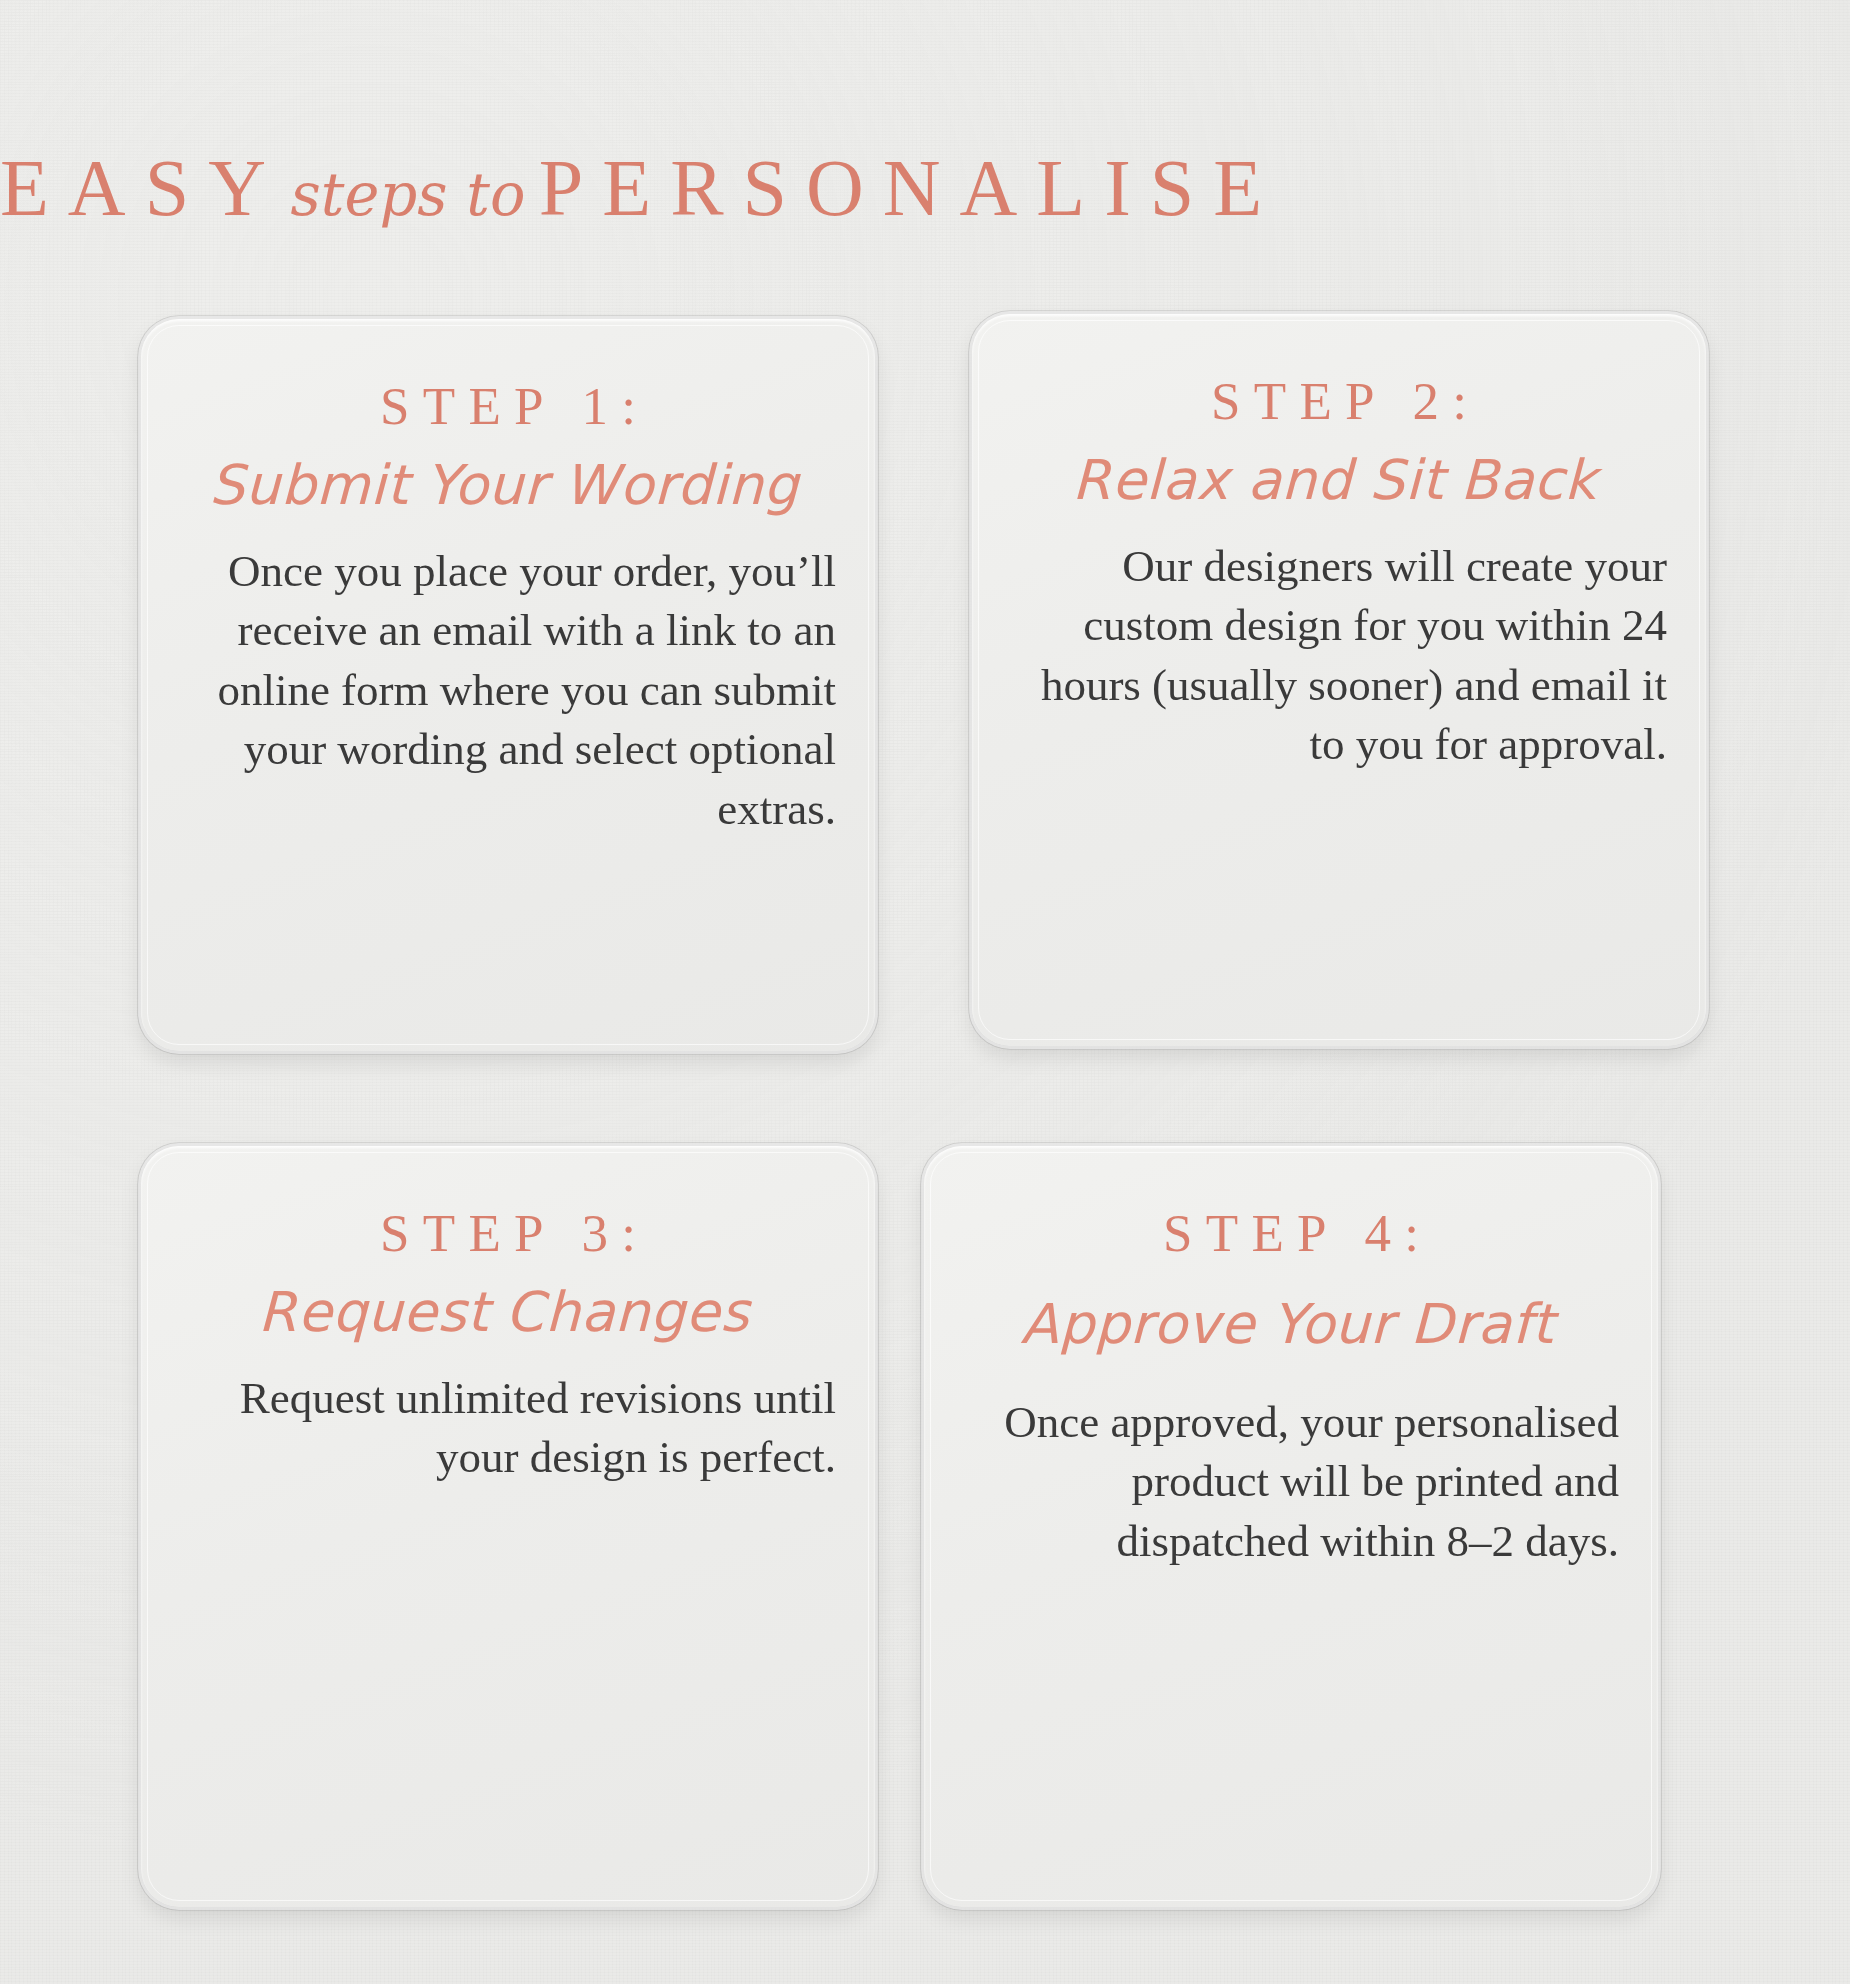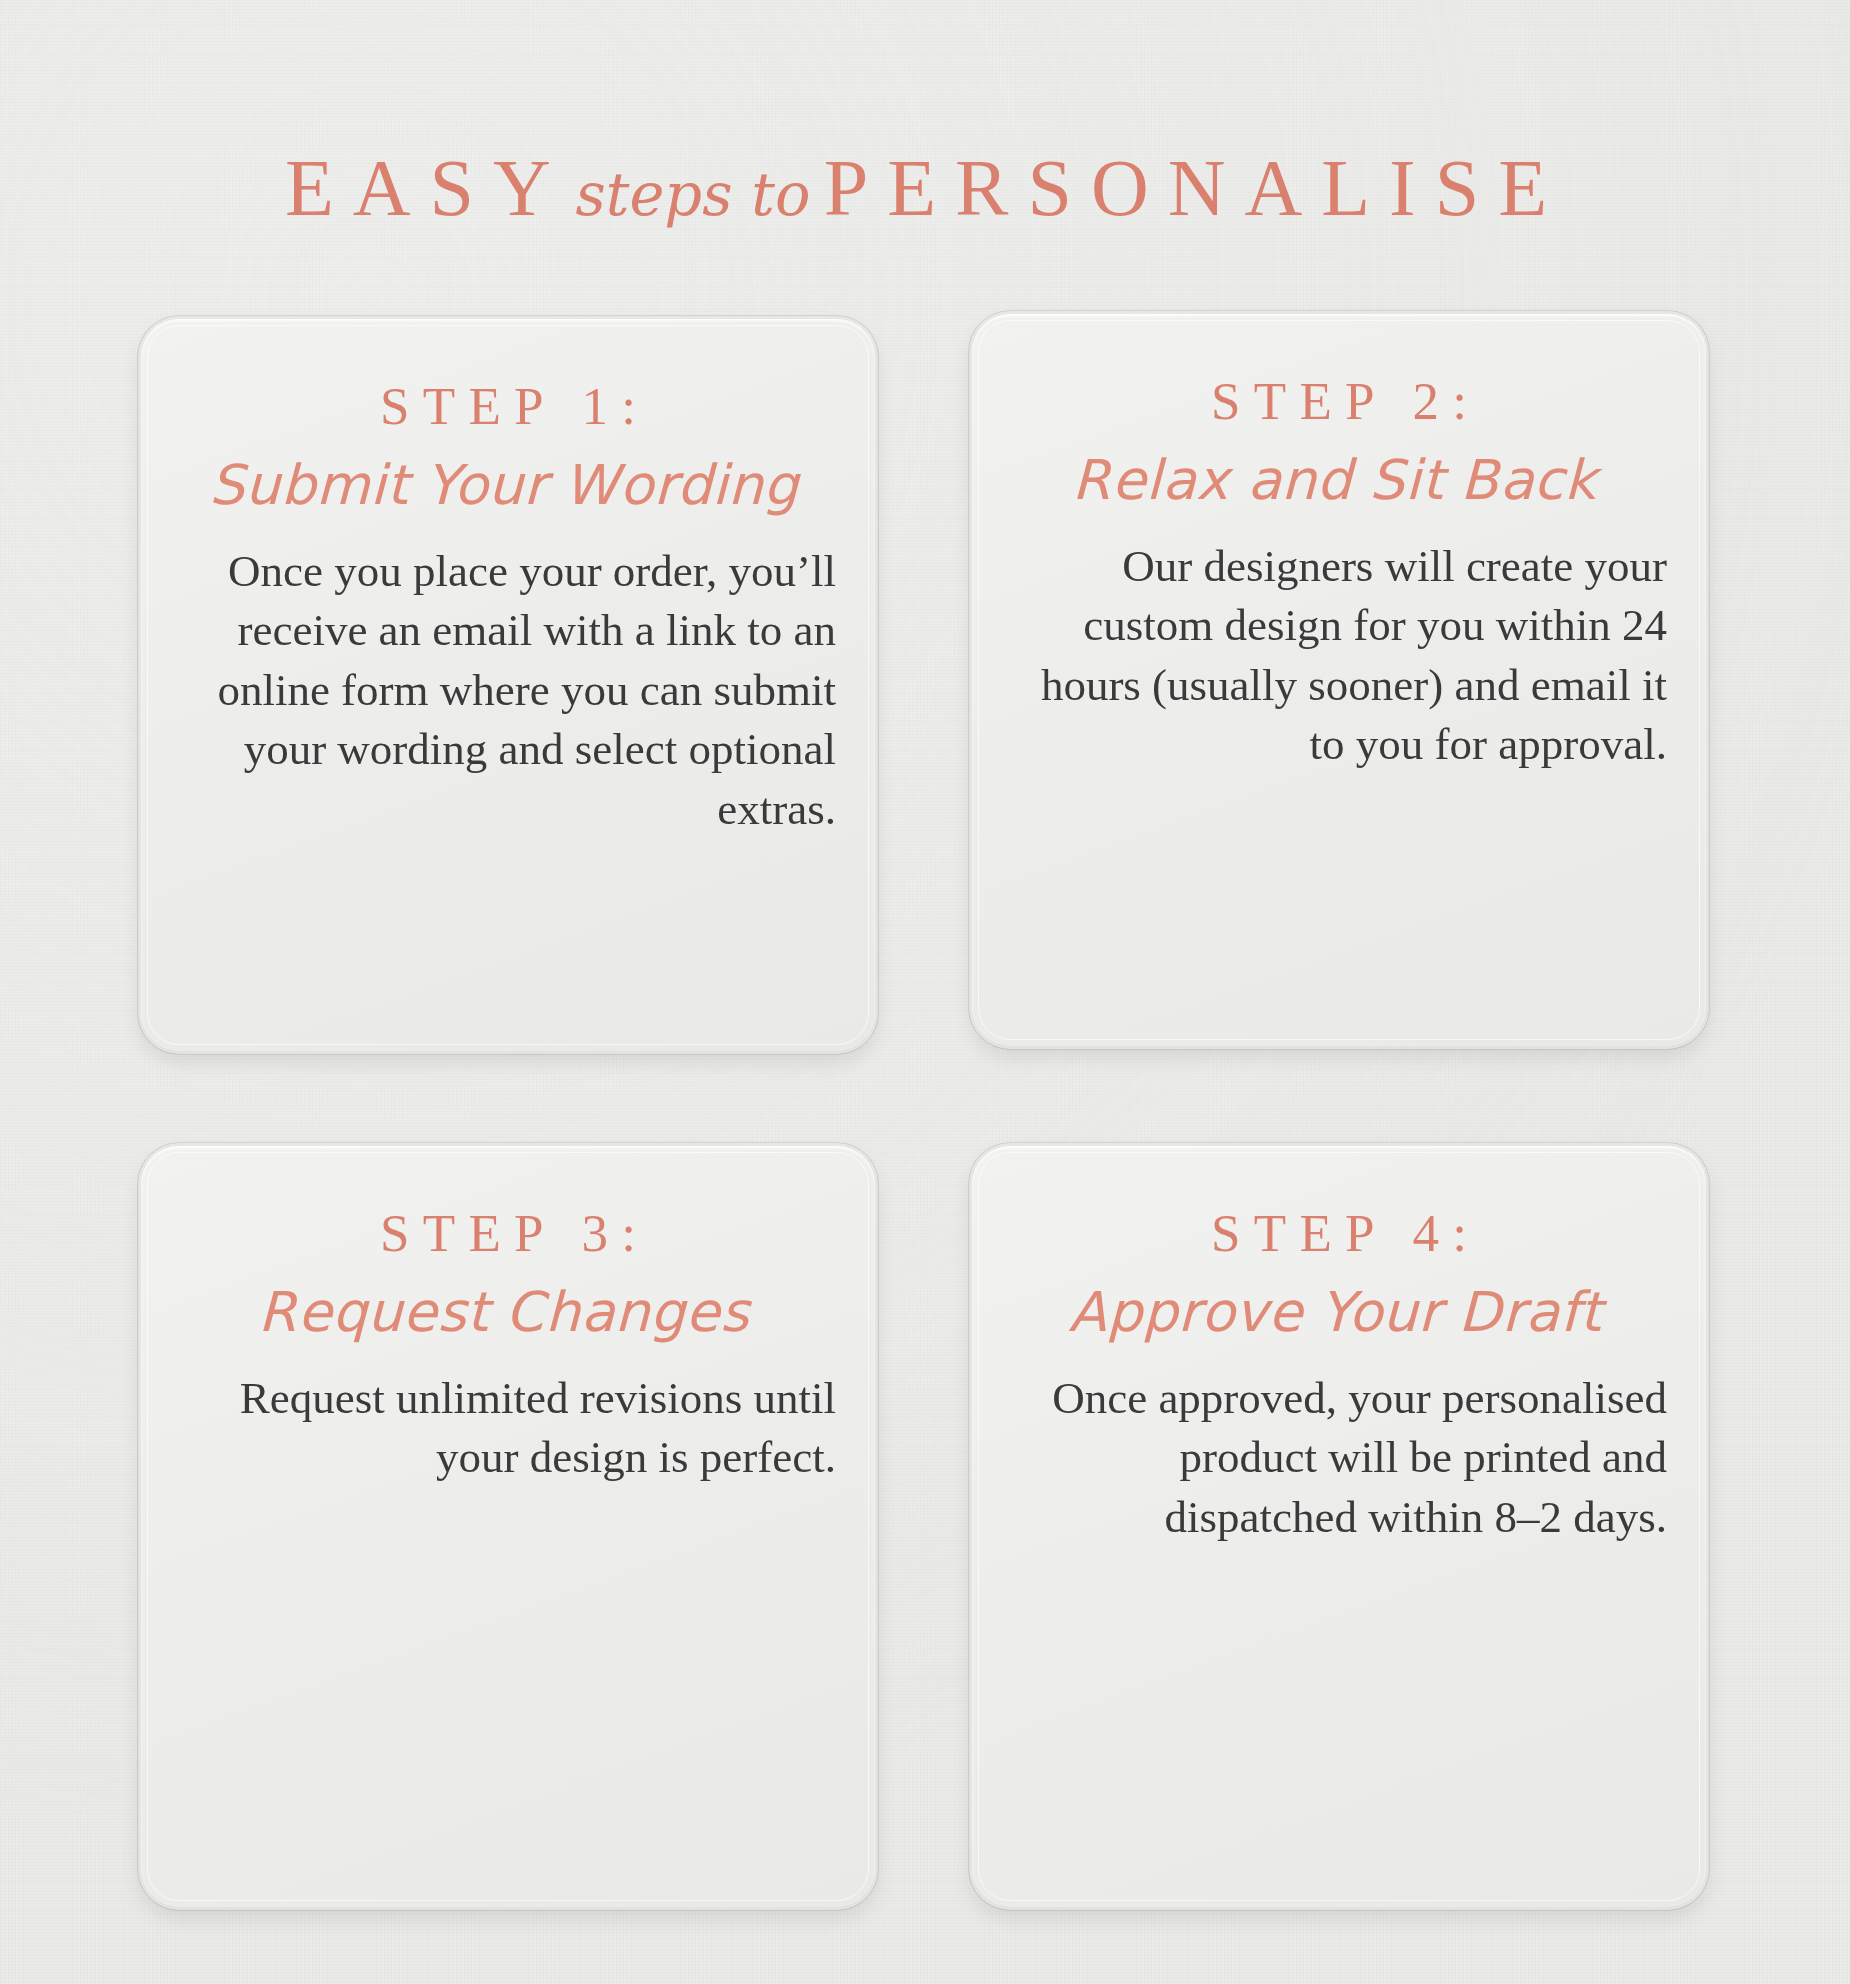--- a/index.html
+++ b/index.html
@@ -31,21 +31,20 @@
     width: 1851px;
     height: 1985px;
   }
 
   
   .heading {
     position: absolute;
     top: 143px;
     left: 0;
     width: 1851px;
-    text-align: center;
     white-space: nowrap;
     color: #d9806e;
   }
   .heading .word {
     font-family: "Liberation Serif", serif;
     font-size: 80px;
     letter-spacing: 19px;
     font-weight: 400;
     vertical-align: middle;
   }
@@ -81,21 +80,21 @@
     position: absolute;
     inset: 5.7px;
     border-radius: 32px;
     border: 1px solid rgba(255,255,255,0.65);
     pointer-events: none;
   }
 
   .card-1 { left: 141px;  top: 319px;  width: 734px; height: 732px; }
   .card-2 { left: 972px; top: 314px;  width: 734px; height: 732px; }
   .card-3 { left: 141px;  top: 1146px; width: 734px; height: 761px; }
-  .card-4 { left: 972px; top: 1146px; width: 734px; height: 761px; }
+  .card-4 { left: 924px; top: 1146px; width: 734px; height: 761px; gap: 12px; }
 
   .step-label {
     color: #d9806e;
     font-family: "Liberation Serif", serif;
     font-size: 53px;
     letter-spacing: 13.3px;
     font-weight: 400;
     margin: 15px 0 3.8px 0;
     text-align: center;
     text-indent: 13.3px;

